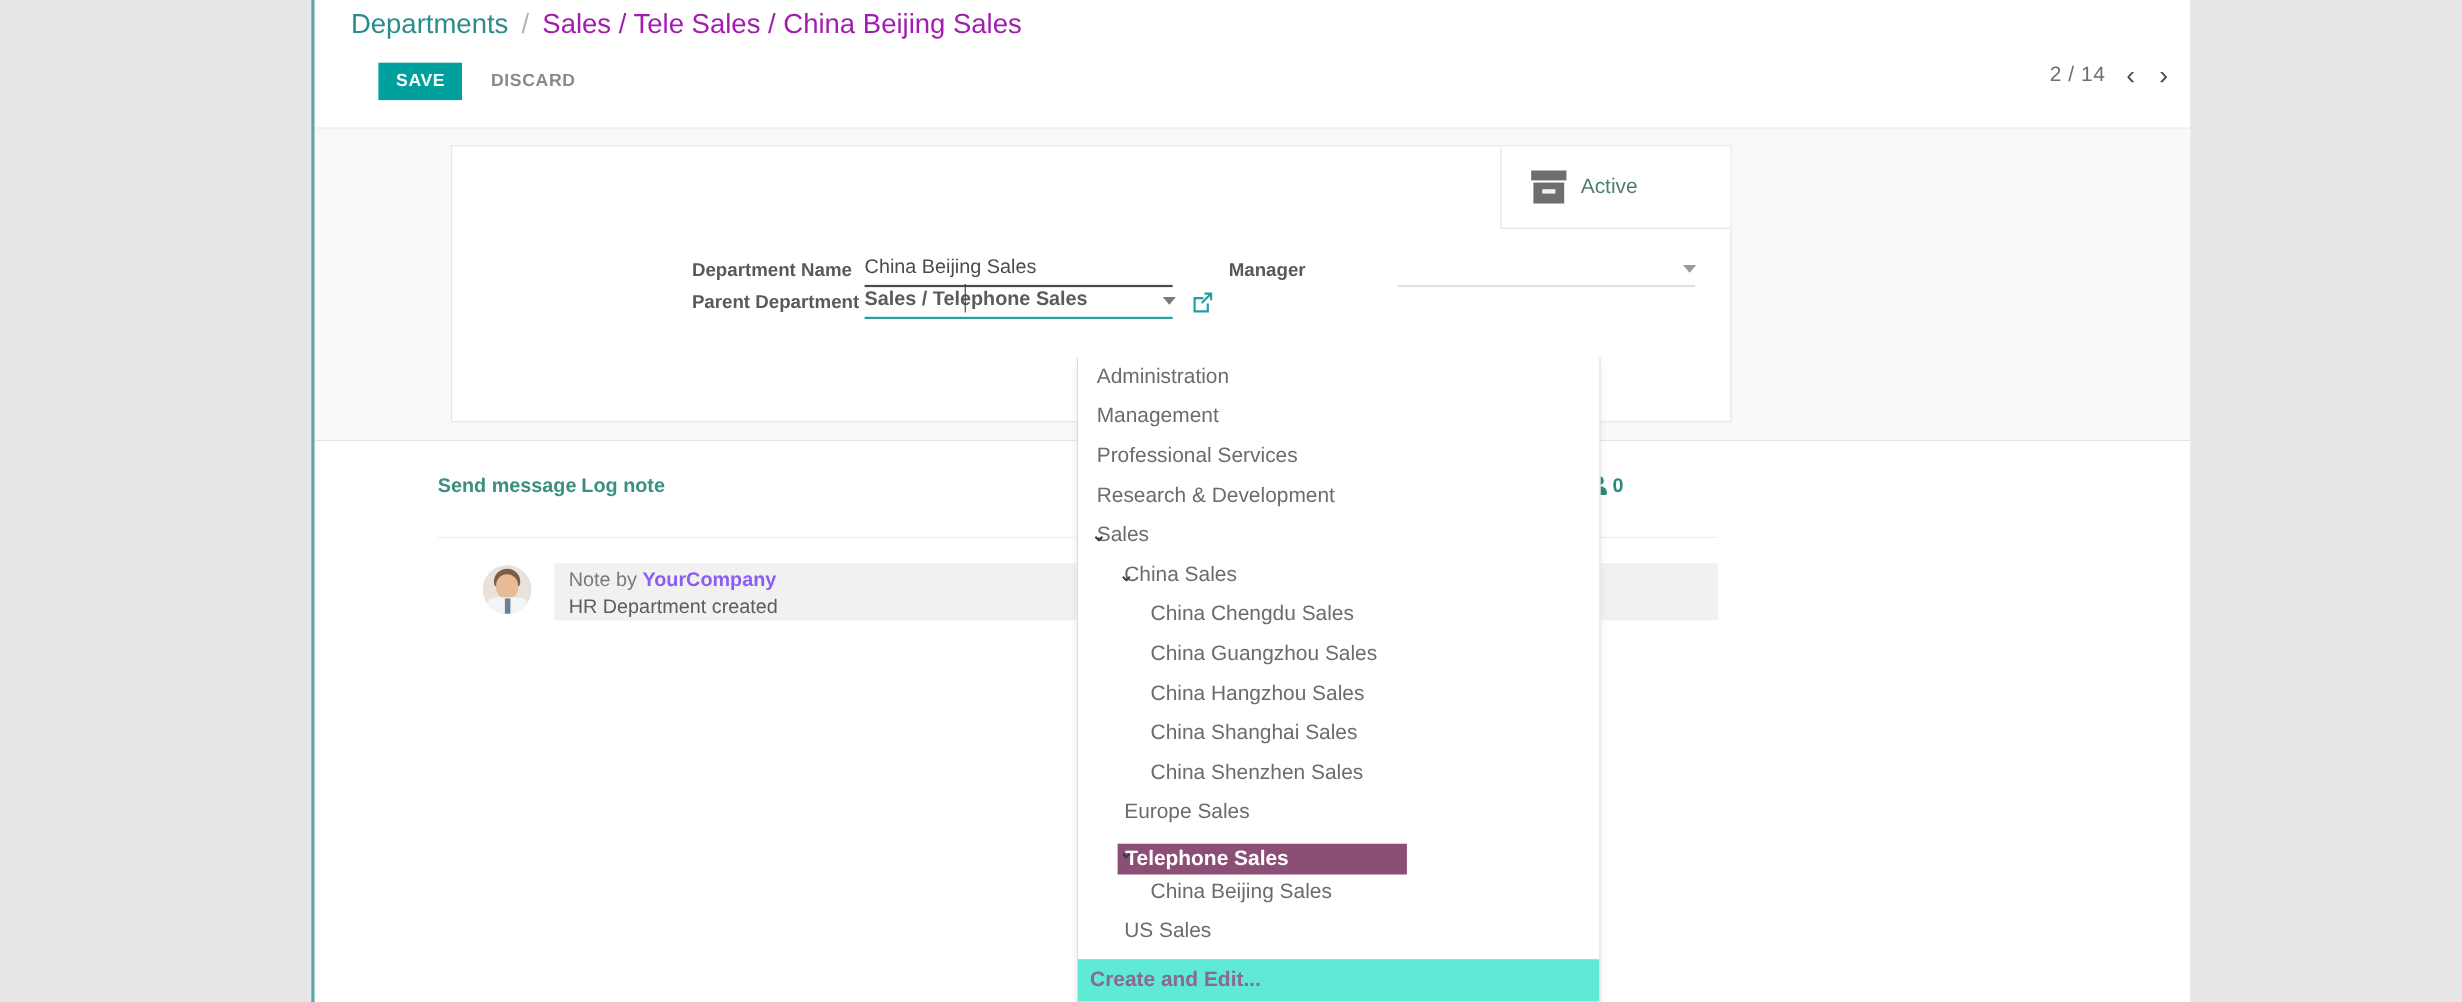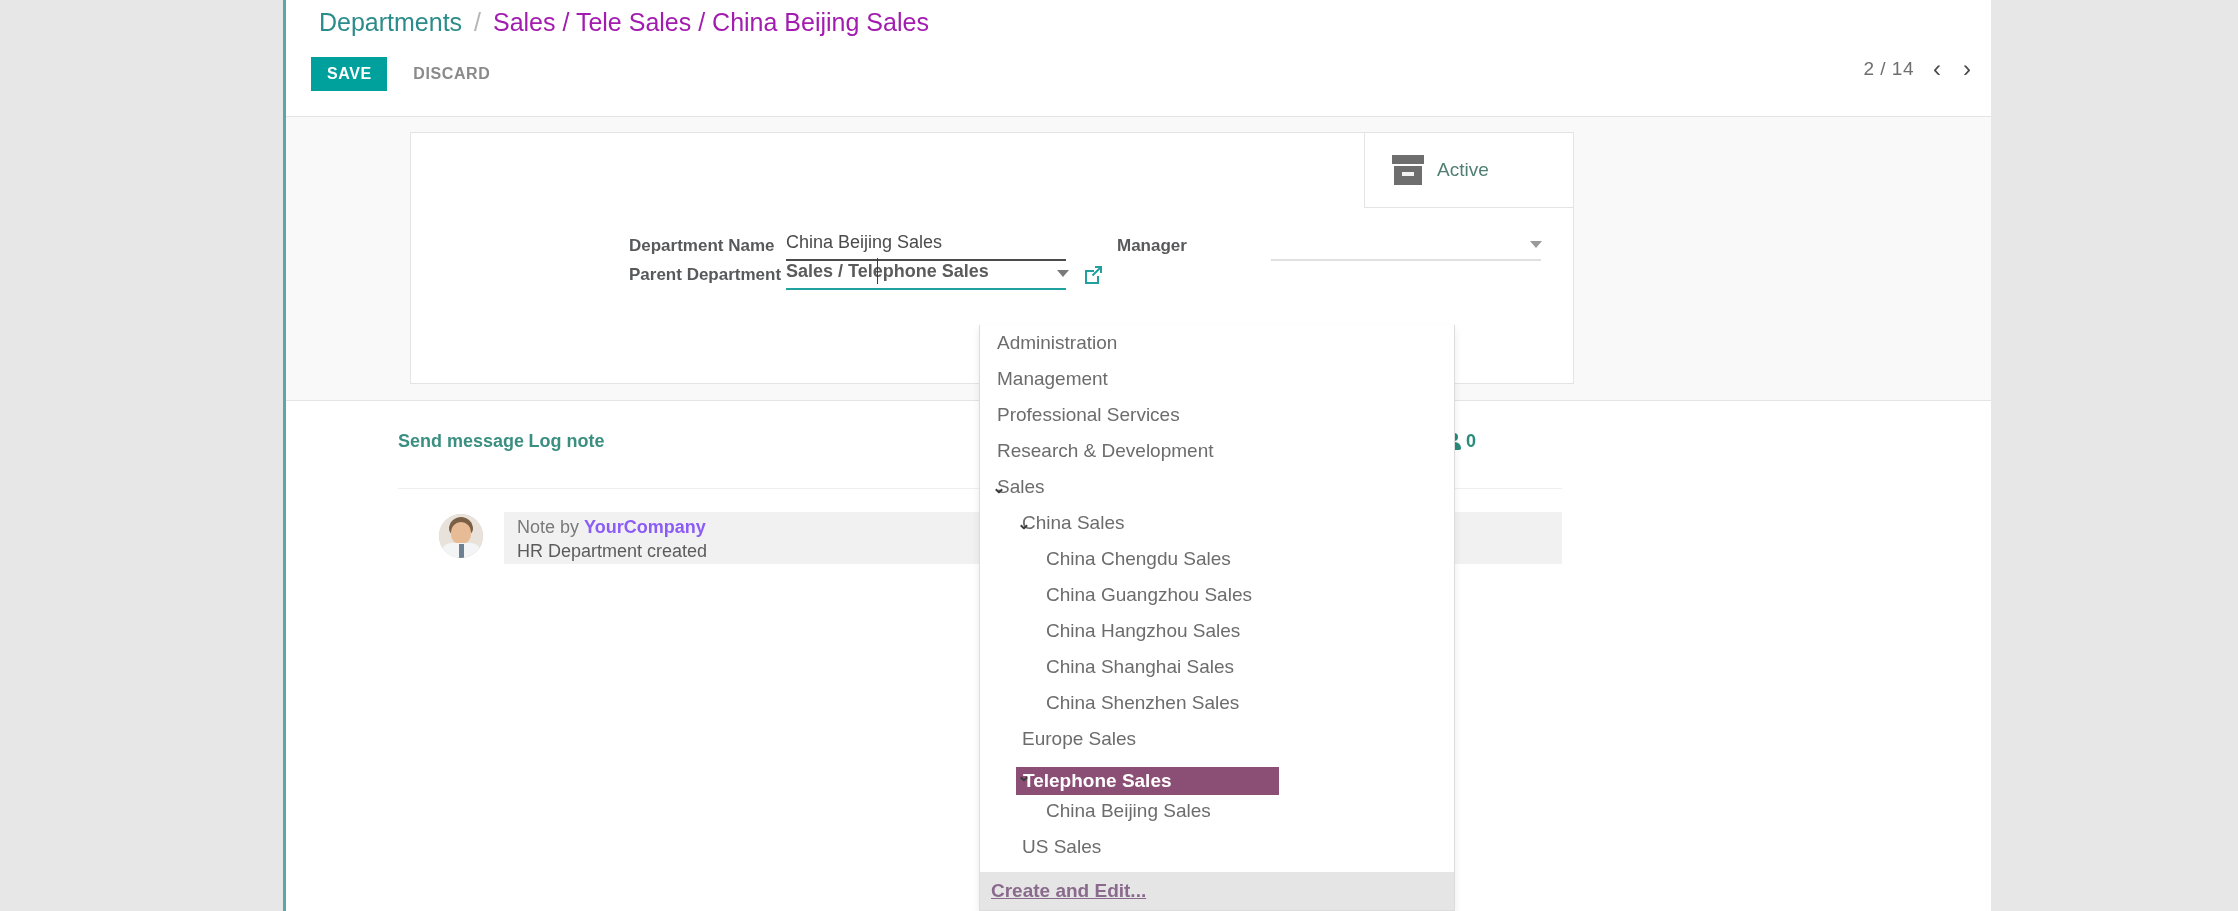--- a/index.html
+++ b/index.html
@@ -27,21 +27,21 @@
     border-bottom: 1px solid #e4e4e4;
   }
   #breadcrumb {
     position: absolute; left: 17px; top: 8px;
     font-size: 25px; color: #8f8f8f; white-space: nowrap;
   }
   #breadcrumb .crumb-active { color: #2c8b8b; margin-left: 16px; }
   #breadcrumb .crumb-sep { color: #b6b6b6; padding: 0 5px; }
   #breadcrumb .crumb-rest { color: #a21caf; }
 
-  #btn-row { position: absolute; left: 1px; top: 57px; padding-left: 24px; }
+  #btn-row { position: absolute; left: 34px; top: 57px; padding-left: 24px; }
   #save-button {
     display: inline-block; vertical-align: middle;
     background: #00a09d; color: #ffffff;
     font-size: 16px; font-weight: bold; letter-spacing: .6px;
     padding: 8px 15px 8px 16px; border: none; cursor: pointer;
   }
   #discard-button {
     display: inline-block; vertical-align: middle;
     margin-left: 22px; color: #8a8a8a;
     font-size: 16px; font-weight: bold; letter-spacing: .6px;
@@ -213,22 +213,21 @@
   .dd-item.level-1.has-caret .dd-caret { left: 31px; }
   .dd-item.selected .dd-text {
     background: #8b4f75; color: #ffffff; font-weight: bold;
     padding: 3px 107px 3px 7px;
     margin-top: 12px;
   }
   #dd-create {
     position: absolute; left: 0; bottom: 0; width: 100%; height: 38px;
     display: flex; align-items: center; padding-left: 11px;
     font-size: 19px; color: #8a6a8c; font-weight: bold; cursor: pointer;
-    background: #e5e5e5;
-    text-decoration: underline;
+    background: #5eead4;
   }
 </style>
 </head>
 <body>
 
 <div id="screen">
   <div id="app">
 
     <div id="control-panel">
 

